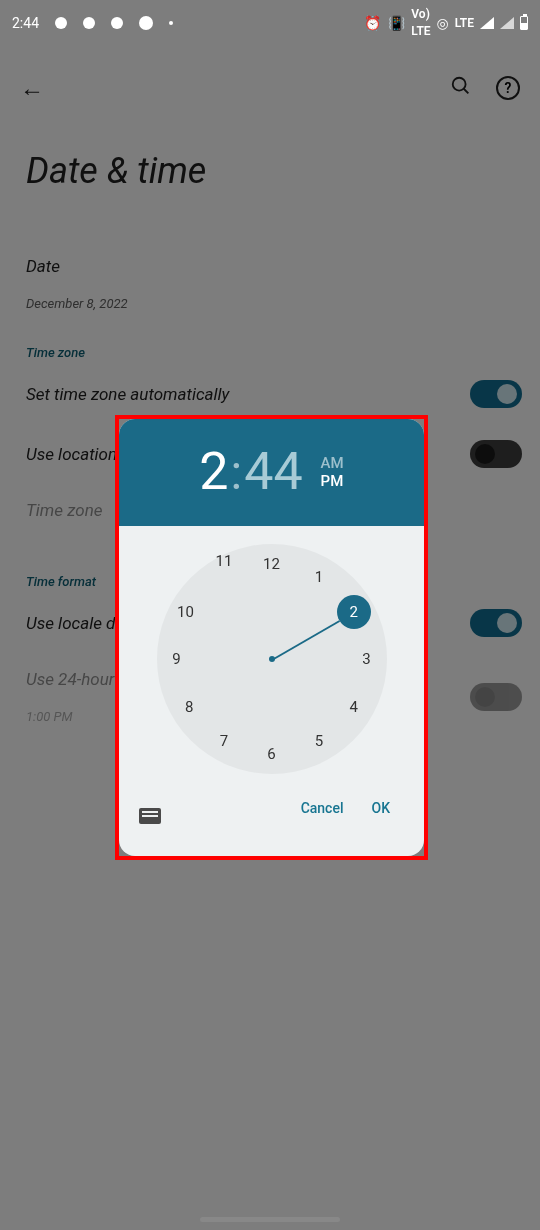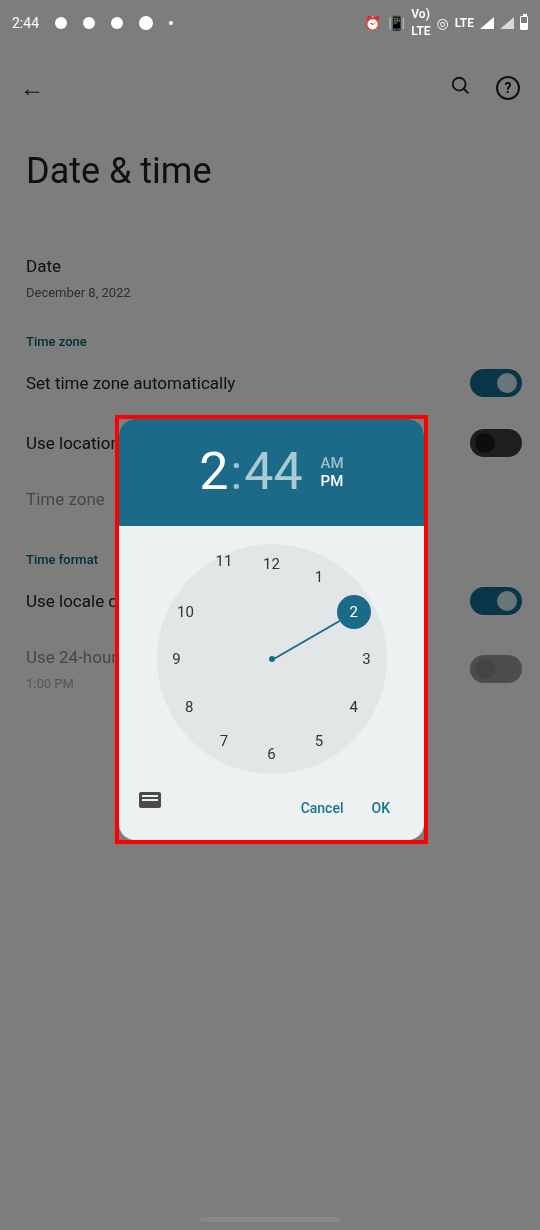--- a/index.html
+++ b/index.html
@@ -23,24 +23,24 @@
 .sb-batt::after { content: ""; position: absolute; bottom: 0; left: 0; right: 0; height: 50%; background: #fff; }
 
 
 .toolbar { position: absolute; top: 60px; left: 0; right: 0; height: 56px; display: flex; align-items: center; justify-content: space-between; padding: 0 20px; z-index: 5; }
 .tb-back { color: #202020; font-size: 24px; }
 .tb-actions { display: flex; gap: 24px; align-items: center; }
 .tb-icon { color: #202020; font-size: 22px; }
 .tb-help { width: 24px; height: 24px; border: 2px solid #202020; border-radius: 50%; display: flex; align-items: center; justify-content: center; font-size: 14px; font-weight: 600; }
 
 
-.page { position: absolute; top: 150px; left: 0; right: 0; padding: 0 26px; z-index: 5; color: #202020; }
+.page { position: absolute; top: 150px; left: 0; right: 0; padding: 0 26px; z-index: 5; color: #202020; font-style: italic; }
 .page-title { font-size: 36px; font-weight: 400; margin-bottom: 48px; }
 .row { display: flex; justify-content: space-between; align-items: center; padding: 16px 0; }
-.row-text { display: flex; flex-direction: column; gap: 9px; }
+.row-text { display: flex; flex-direction: column; gap: 20px; }
 .row-label { font-size: 17px; color: #202020; }
 .row-sub { font-size: 13px; color: #5a5a5a; }
 .section-hdr { font-size: 13px; color: #0d5a6e; font-weight: 500; padding: 18px 0 4px; }
 
 
 .switch { width: 52px; height: 28px; border-radius: 14px; background: #3a3a3a; position: relative; flex-shrink: 0; margin-right: -8px; }
 .switch::after { content: ""; position: absolute; width: 20px; height: 20px; border-radius: 50%; background: #1a1a1a; top: 4px; left: 5px; }
 .switch.on { background: #11698a; }
 .switch.on::after { background: #c8e0e8; left: auto; right: 5px; }
 
@@ -56,21 +56,21 @@
 .ampm .am { color: #9dc0cc; }
 .ampm .pm { color: #fff; }
 
 .clock-area { padding: 18px 0 8px; display: flex; justify-content: center; }
 .clockface { width: 230px; height: 230px; border-radius: 50%; background: #e3e6e7; position: relative; }
 .clock-num { position: absolute; width: 26px; height: 26px; display: flex; align-items: center; justify-content: center; font-size: 15px; color: #333; transform: translate(-50%, -50%); }
 .clock-center { position: absolute; top: 50%; left: 50%; width: 6px; height: 6px; background: #1b6a87; border-radius: 50%; transform: translate(-50%, -50%); }
 .clock-hand { position: absolute; top: 50%; left: 50%; width: 78px; height: 2px; background: #1b6a87; transform-origin: 0 50%; transform: rotate(-30deg); }
 .clock-sel { position: absolute; width: 34px; height: 34px; background: #1b6a87; border-radius: 50%; display: flex; align-items: center; justify-content: center; color: #fff; font-size: 15px; transform: translate(-50%, -50%); }
 
-.dlg-actions { display: flex; align-items: flex-start; padding: 10px 20px 16px; }
+.dlg-actions { display: flex; align-items: flex-end; padding: 10px 20px 32px; }
 .kbd-icon { width: 22px; height: 16px; background: #4a4a4a; border-radius: 2px; position: relative; }
 .kbd-icon::before { content: ""; position: absolute; top: 3px; left: 3px; right: 3px; height: 2px; background: #eef1f2; box-shadow: 0 4px 0 #eef1f2; }
 .dlg-spacer { flex: 1; }
 .dlg-btn { color: #177591; font-size: 14px; font-weight: 500; padding: 8px 14px; background: none; border: none; }
 
 
 .navbar { position: absolute; bottom: 8px; left: 50%; transform: translateX(-50%); width: 140px; height: 5px; background: #888; border-radius: 3px; z-index: 20; }
 </style>
 </head>
 <body>

